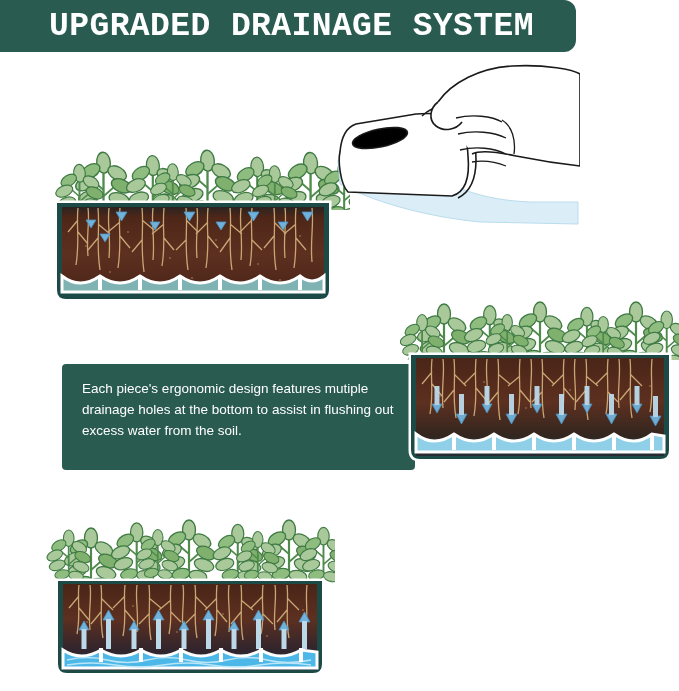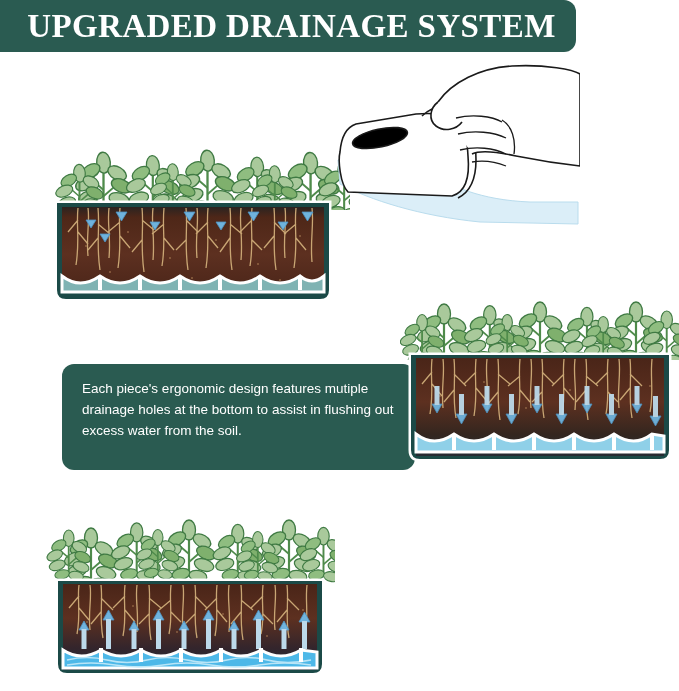--- a/index.html
+++ b/index.html
@@ -19,29 +19,29 @@
     border-radius: 0 12px 12px 0;
     display: flex; align-items: center; justify-content: center;
     padding-left: 10px;
   }
   .title-banner .title-text {
     color: #ffffff;
     font-size: 33px;
     font-weight: bold;
     letter-spacing: 0.4px;
     white-space: nowrap;
-    font-family: Liberation Serif, serif;
+    font-family: Liberation Mono, monospace;
     margin-left: 7px;
   }
 
   
   .caption {
     position: absolute;
     background: #2a5b51;
-    border-radius: 12px;
+    border-radius: 4px;
     color: #ffffff;
     font-size: 13.5px;
     line-height: 21px;
     padding: 14px 16px 14px 20px;
   }
   .caption p { margin: 0; }
   .caption-1 { left: 62px; top: 364px; width: 353px; height: 106px; z-index: 2; }
   .caption-2 { left: 325px; top: 588px; width: 352px; height: 94px; z-index: 2; padding-left: 22px; }
 
   

